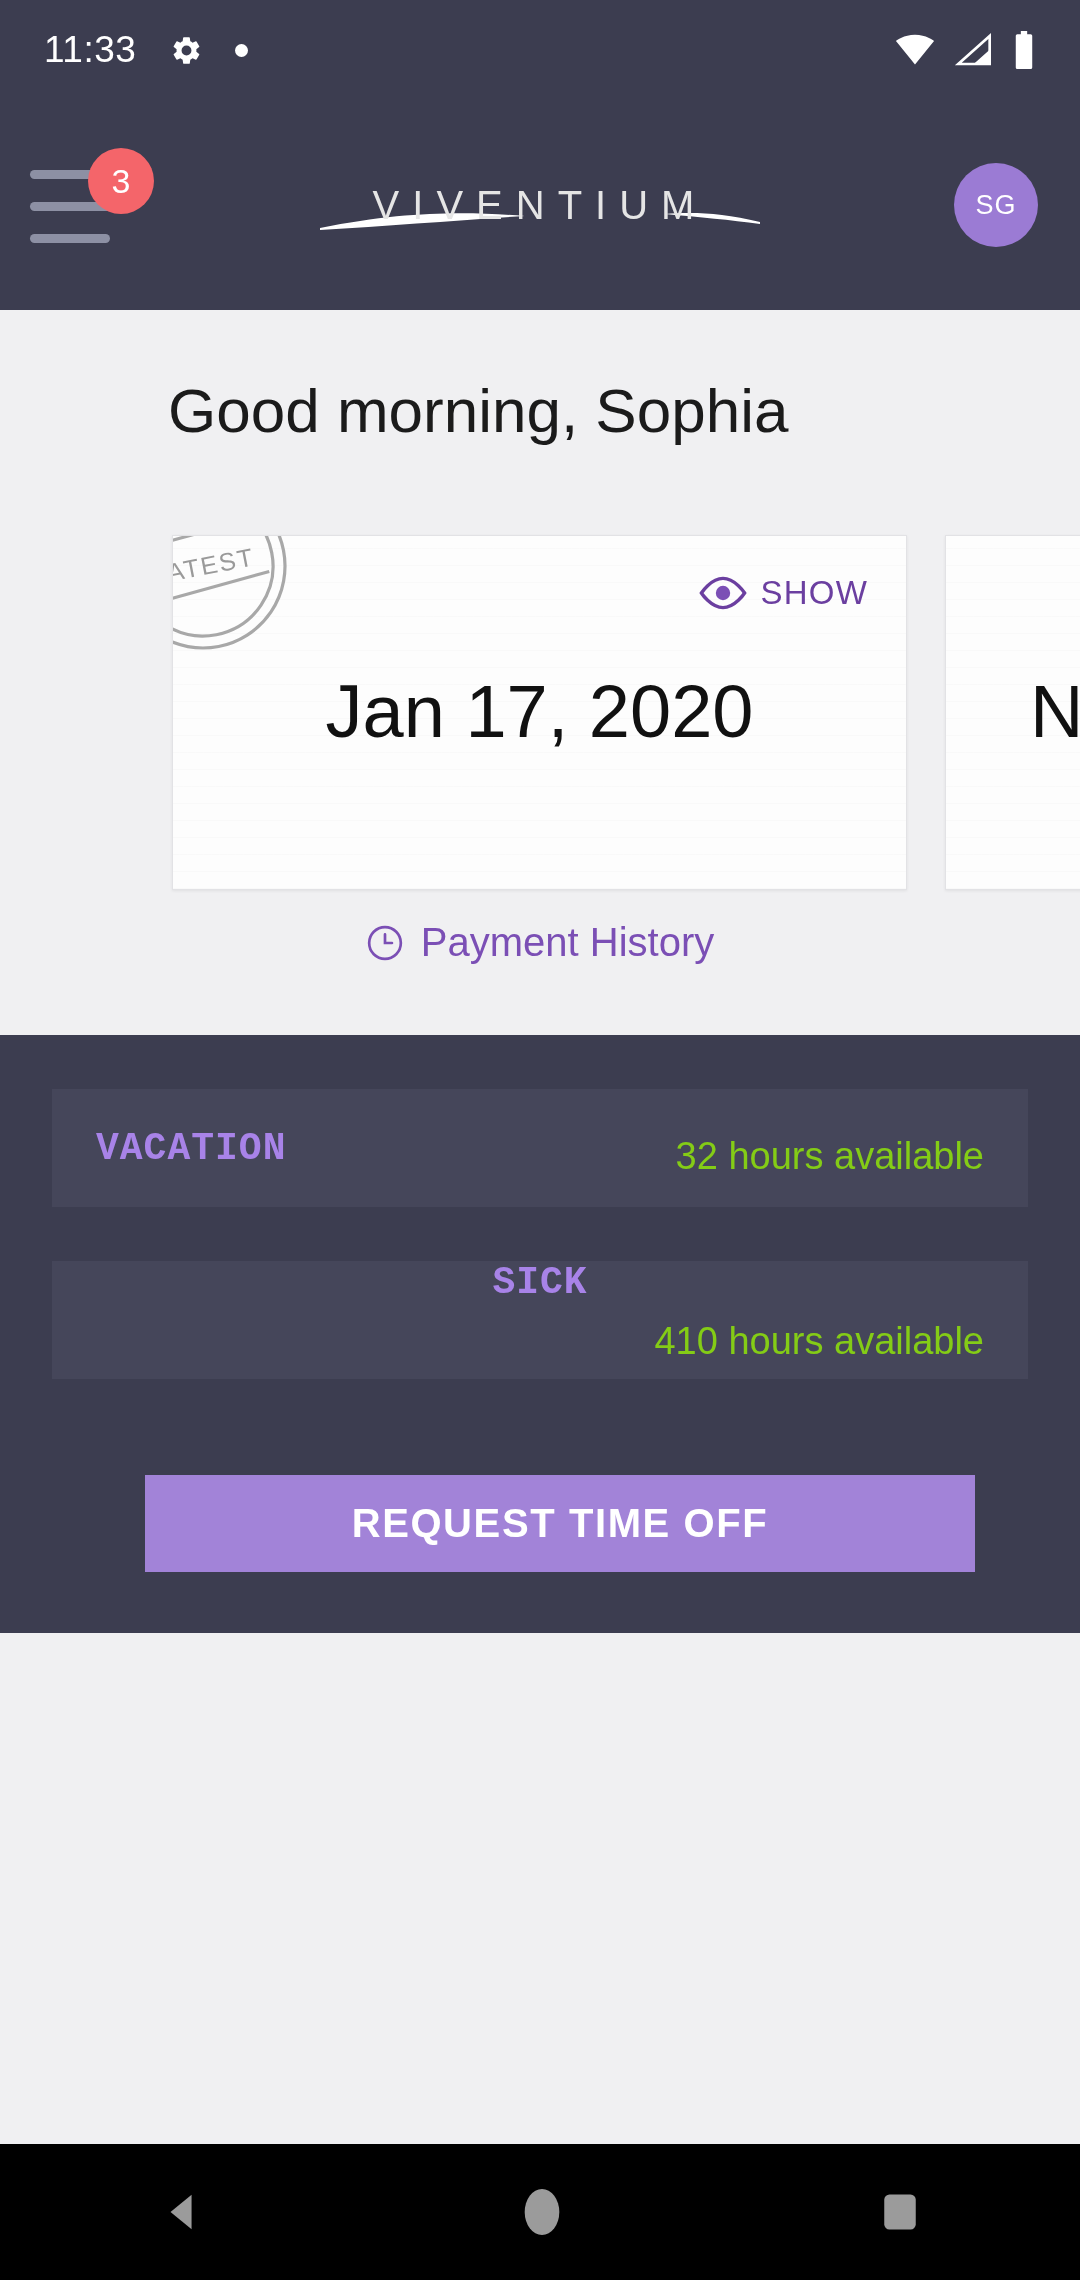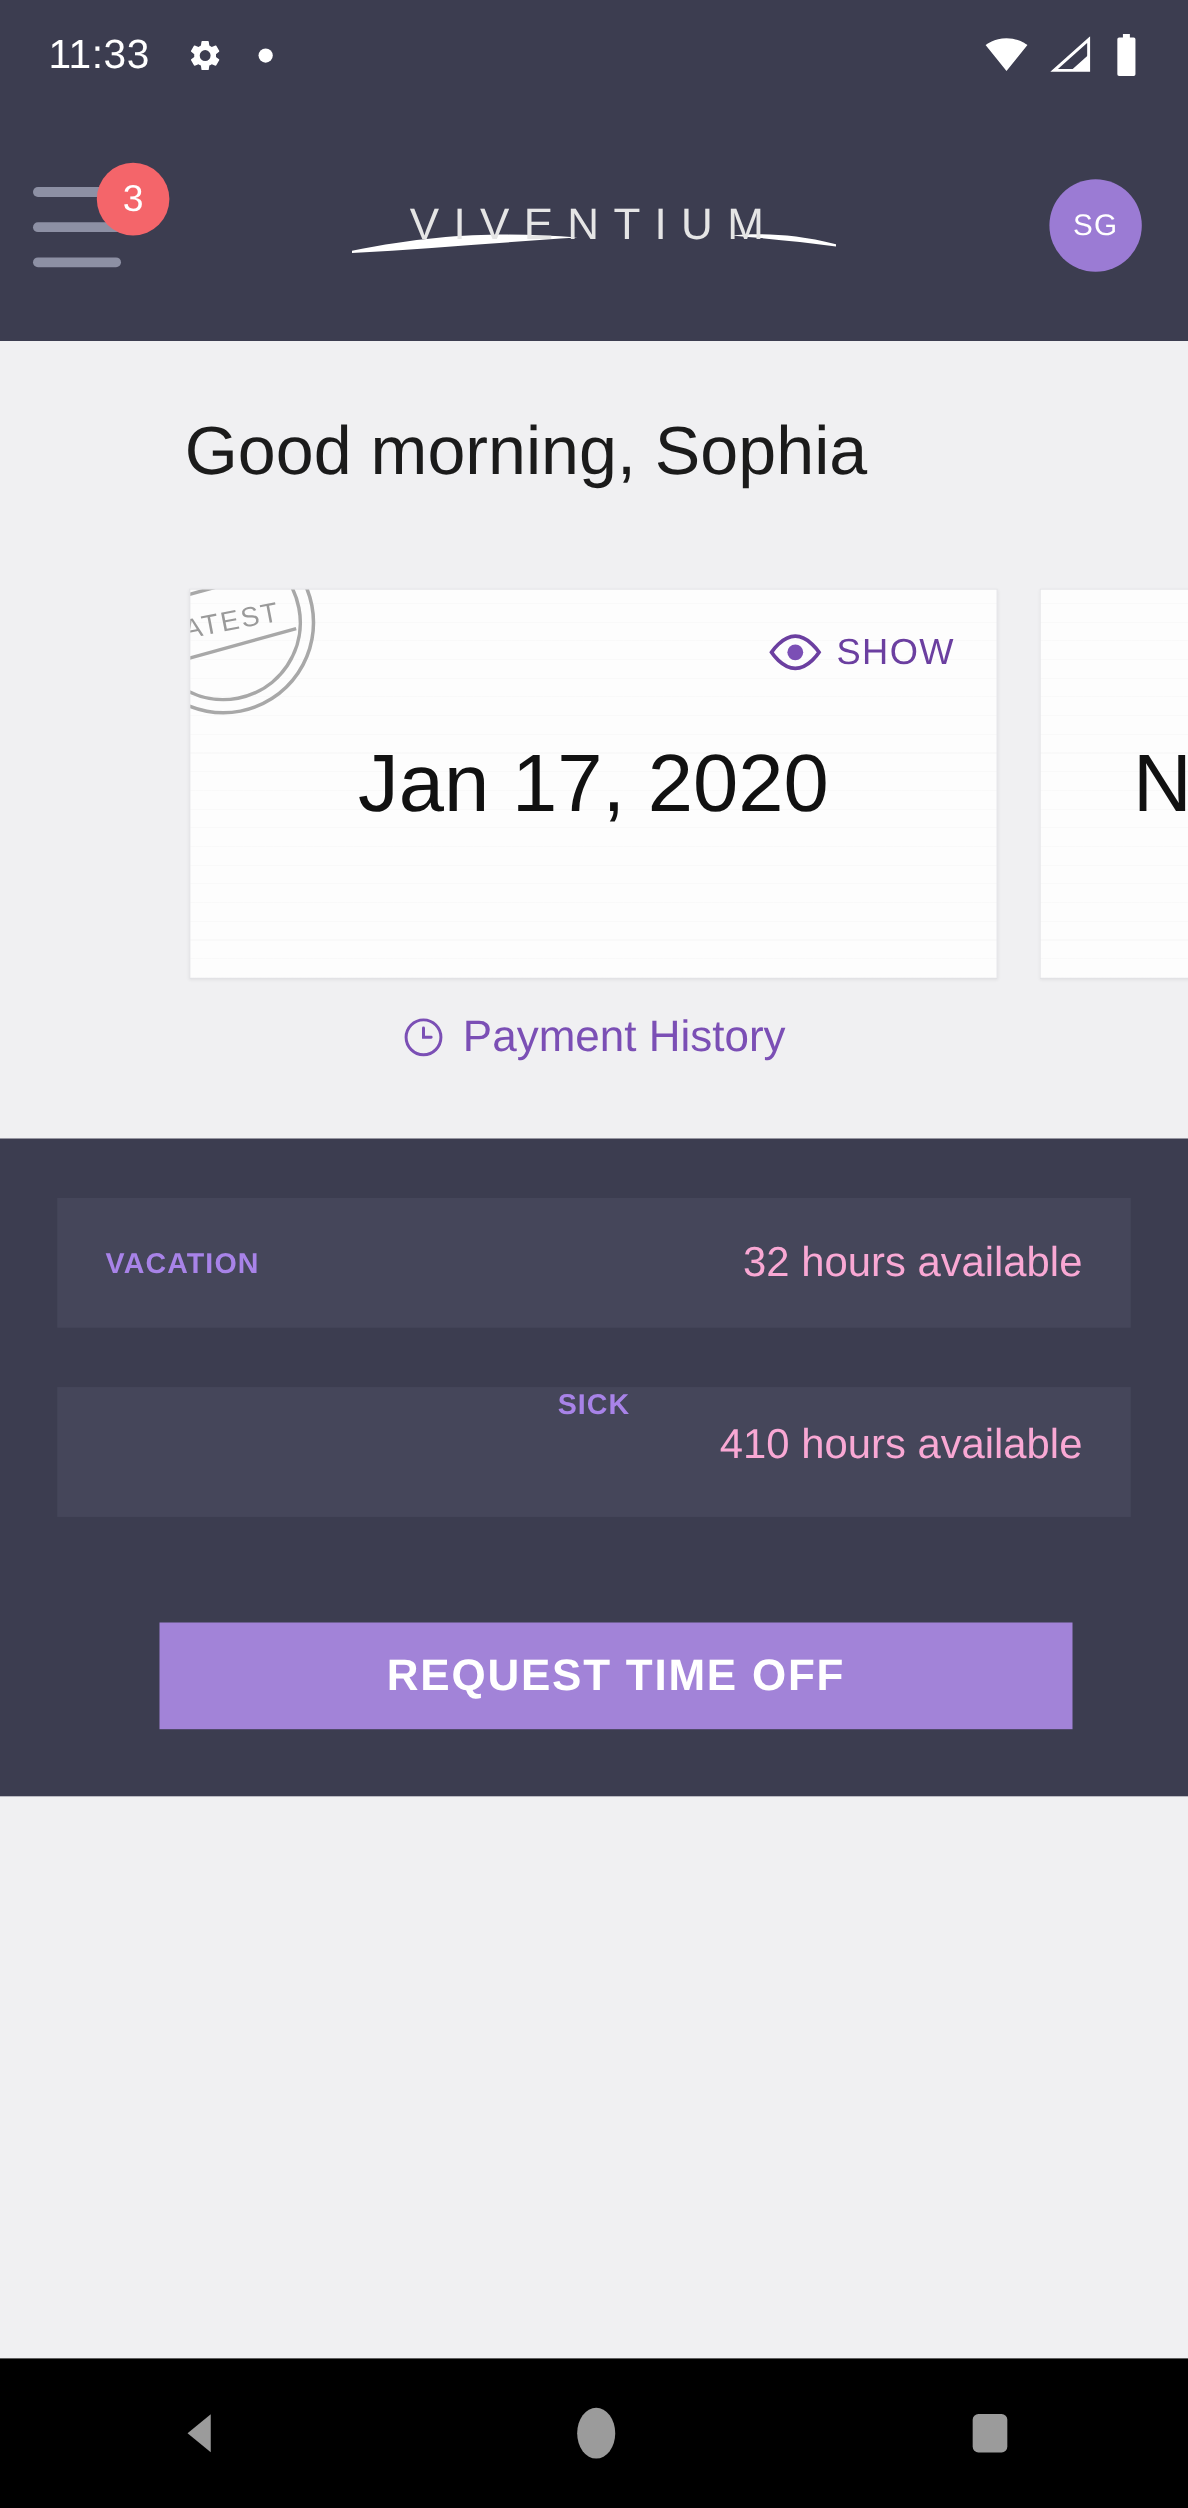--- a/index.html
+++ b/index.html
@@ -122,24 +122,24 @@
   }
   .to-row{
     position:absolute; left:52px; width:976px; height:118px;
     background:#45465A;
     display:flex; align-items:center;
     padding:0 44px;
   }
   .to-row.vacation{ top:54px; }
   .to-row.sick{ top:226px;flex-direction:column; }
   .to-type{
-    color:#A883E8; font-size:26px; font-weight:700; letter-spacing:1px;
+    color:#A883E8; font-size:38px; font-weight:700; letter-spacing:1px;font-family:Liberation Mono, monospace;
   }
   .to-avail{
-    margin-left:auto; color:#f9a8d4; font-size:38px; font-weight:400;
+    margin-left:auto; color:#84cc16; font-size:38px; font-weight:400;margin-top:16px;
   }
   .request-btn{
     position:absolute; left:145px; top:440px;
     width:830px; height:97px;
     background:#A283D8; color:#fff;
     display:flex; align-items:center; justify-content:center;
     font-size:40px; font-weight:700; letter-spacing:1.6px;
     border:none; cursor:pointer;
   }
 

